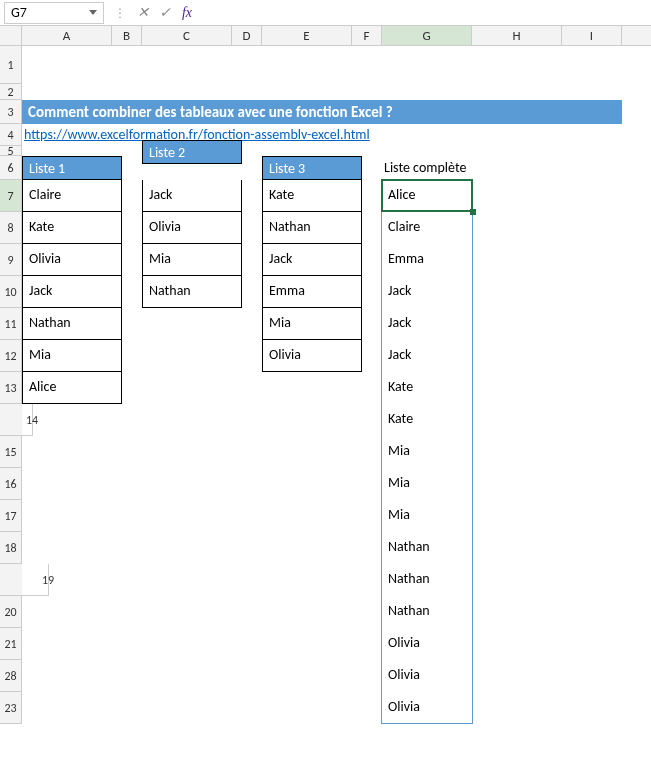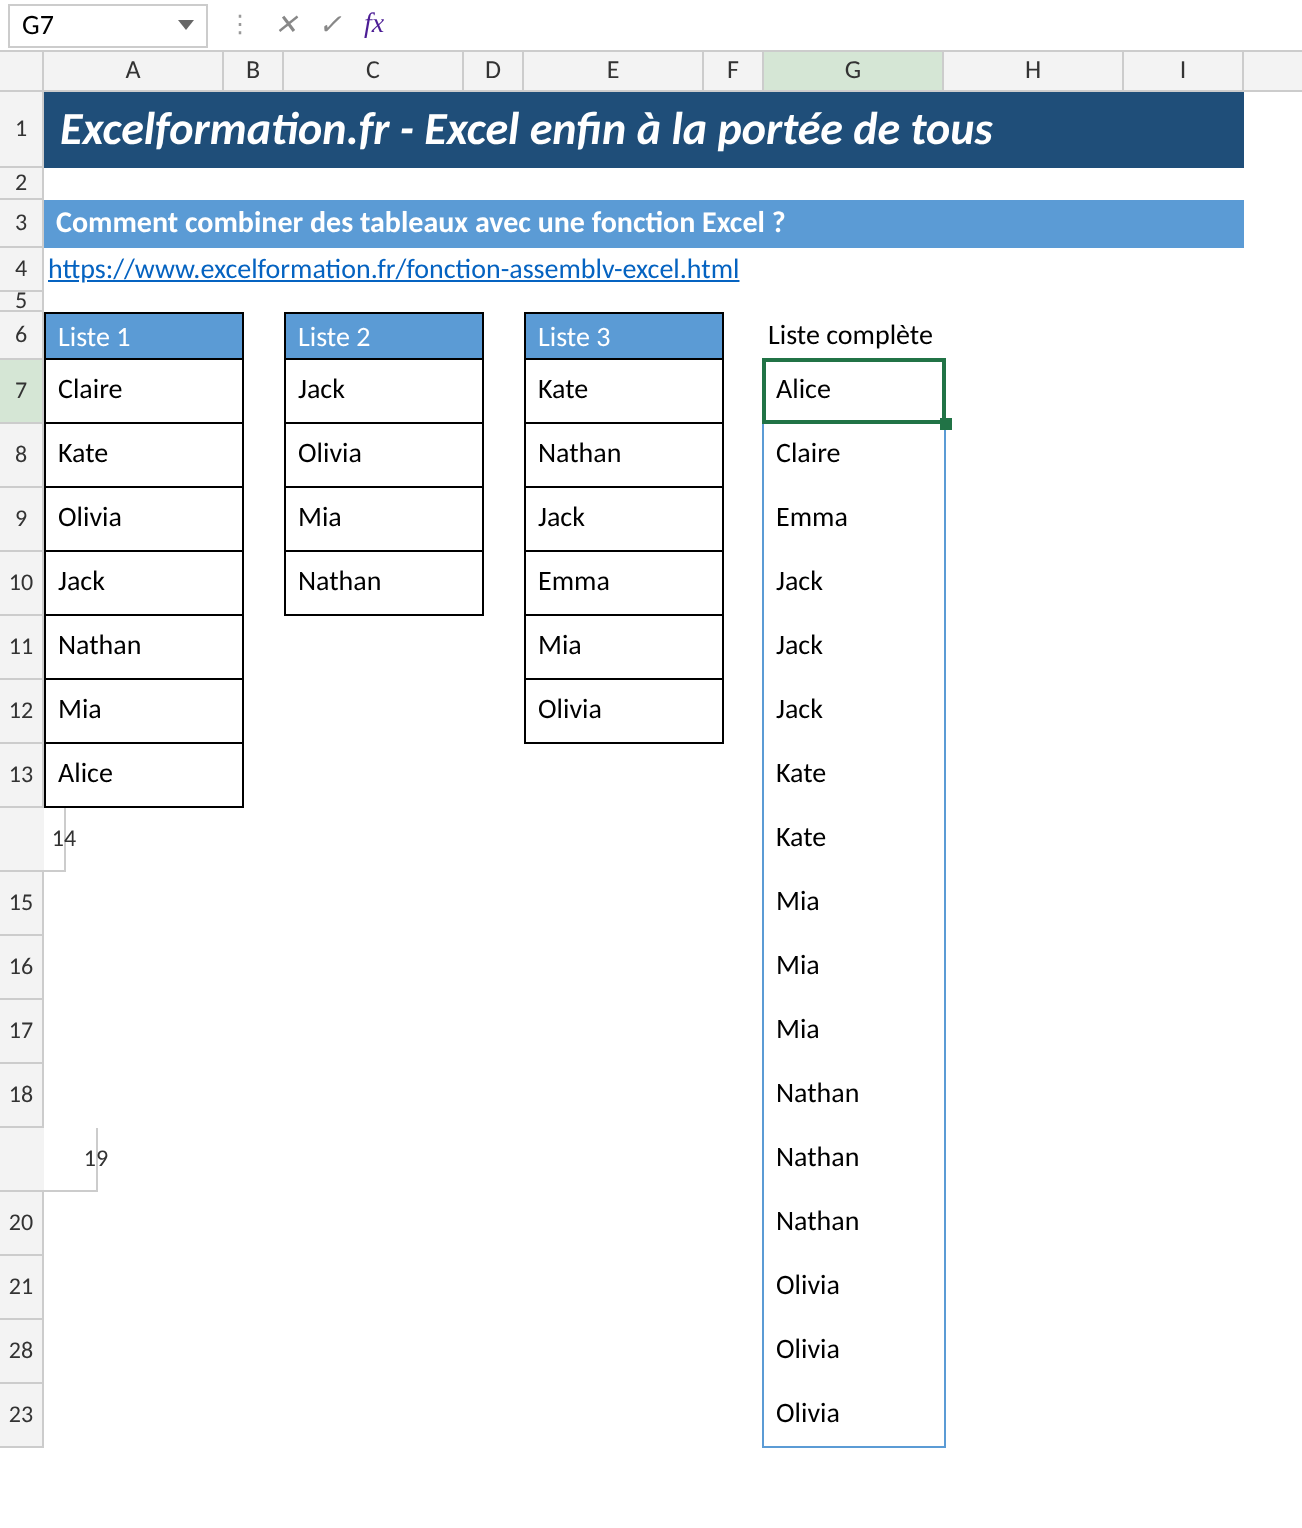--- a/index.html
+++ b/index.html
@@ -93,36 +93,33 @@
       <div class="row-h" style="height: 32px;">16</div>
       <div class="row-h" style="height: 32px;">17</div>
       <div class="row-h" style="height: 32px;">18</div>
       <div class="row-h" style="height: 32px; padding-left: 48px;">19</div>
       <div class="row-h" style="height: 32px;">20</div>
       <div class="row-h" style="height: 32px;">21</div>
       <div class="row-h" style="height: 32px;">28</div>
       <div class="row-h" style="height: 32px;">23</div>
     </div>
   <div class="cells" id="cellsArea" style="height: 678px;">
-    <div class="title-banner">
-      <span>Excelformation.fr - Excel enfin à la portée de tous</span>
-    </div>
     <div class="sub-banner">
       <span>Comment combiner des tableaux avec une fonction Excel ?</span>
     </div>
     <a class="link-cell">https://www.excelformation.fr/fonction-assemblv-excel.html</a>
   <div class="list-header" style="left: 0px; top: 110px;">Liste 1</div>
       <div class="list-cell" style="left: 0px; top: 134px;">Claire</div>
       <div class="list-cell" style="left: 0px; top: 166px;">Kate</div>
       <div class="list-cell" style="left: 0px; top: 198px;">Olivia</div>
       <div class="list-cell" style="left: 0px; top: 230px;">Jack</div>
       <div class="list-cell" style="left: 0px; top: 262px;">Nathan</div>
       <div class="list-cell" style="left: 0px; top: 294px;">Mia</div>
       <div class="list-cell" style="left: 0px; top: 326px;">Alice</div>
-      <div class="list-header" style="left: 120px; top: 110px;">Liste 2</div>
+      <div class="list-header" style="left: 120px; top: 94px;">Liste 2</div>
       <div class="list-cell" style="left: 120px; top: 134px;">Jack</div>
       <div class="list-cell" style="left: 120px; top: 166px;">Olivia</div>
       <div class="list-cell" style="left: 120px; top: 198px;">Mia</div>
       <div class="list-cell" style="left: 120px; top: 230px;">Nathan</div>
       <div class="list-header" style="left: 240px; top: 110px;">Liste 3</div>
       <div class="list-cell" style="left: 240px; top: 134px;">Kate</div>
       <div class="list-cell" style="left: 240px; top: 166px;">Nathan</div>
       <div class="list-cell" style="left: 240px; top: 198px;">Jack</div>
       <div class="list-cell" style="left: 240px; top: 230px;">Emma</div>
       <div class="list-cell" style="left: 240px; top: 262px;">Mia</div>

